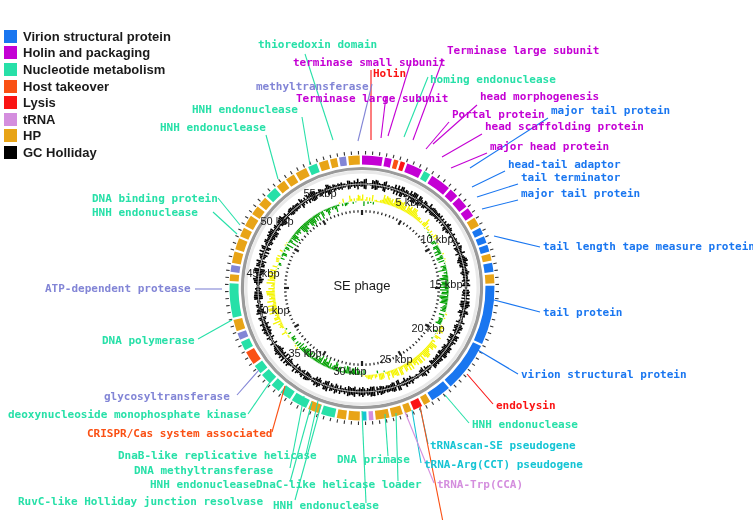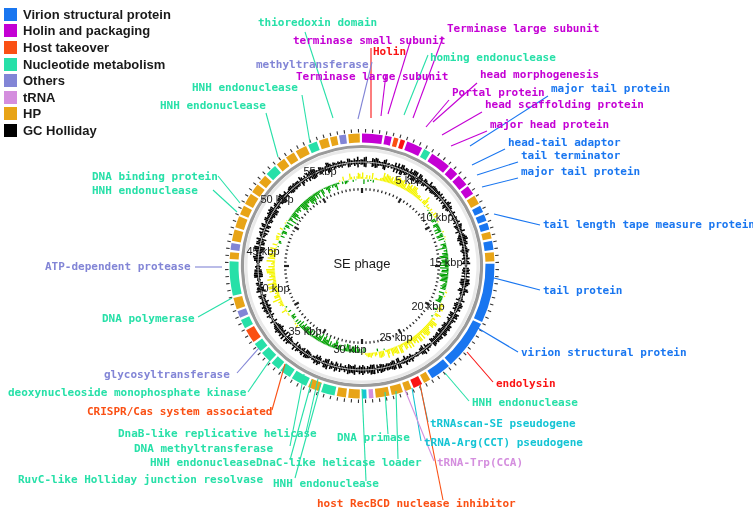--- a/index.html
+++ b/index.html
@@ -1,18 +1,18 @@
 <!DOCTYPE html>
 <html><head>
 <meta charset="utf-8">
 <style>
   html,body{margin:0;padding:0;background:#ffffff;}
   body{width:753px;height:520px;position:relative;overflow:hidden;
        font-family:"DejaVu Sans",sans-serif;}
-  #root{position:absolute;inset:0;}
+  #root{position:absolute;inset:0;margin-top:22px;}
 
   
   #legend{position:absolute;left:4px;top:6px;width:200px;}
   .legend-row{display:flex;align-items:center;height:16.6px;}
   .legend-swatch{width:13px;height:13px;flex:0 0 13px;margin-right:6px;}
   .legend-label{font-family:"Liberation Sans",sans-serif;font-size:13px;
                 font-weight:bold;color:#1a1a1a;white-space:nowrap;line-height:1;}
 
   
   #map{position:absolute;left:0;top:0;width:753px;height:520px;}
@@ -28,30 +28,30 @@
   <div id="legend">
       <div class="legend-row">
         <div class="legend-swatch" style="background: rgb(25, 118, 240);"></div>
         <div class="legend-label">Virion structural protein</div>
       </div>
       <div class="legend-row">
         <div class="legend-swatch" style="background: rgb(196, 0, 212);"></div>
         <div class="legend-label">Holin and packaging</div>
       </div>
       <div class="legend-row">
+        <div class="legend-swatch" style="background: rgb(39, 224, 168);"></div>
+        <div class="legend-label">Nucleotide metabolism</div>
+      </div>
+      <div class="legend-row">
         <div class="legend-swatch" style="background: rgb(250, 80, 20);"></div>
         <div class="legend-label">Host takeover</div>
       </div>
       <div class="legend-row">
-        <div class="legend-swatch" style="background: rgb(39, 224, 168);"></div>
-        <div class="legend-label">Nucleotide metabolism</div>
-      </div>
-      <div class="legend-row">
-        <div class="legend-swatch" style="background: rgb(130, 133, 214);"></div>
-        <div class="legend-label">Others</div>
+        <div class="legend-swatch" style="background: rgb(250, 20, 20);"></div>
+        <div class="legend-label">Lysis</div>
       </div>
       <div class="legend-row">
         <div class="legend-swatch" style="background: rgb(212, 142, 222);"></div>
         <div class="legend-label">tRNA</div>
       </div>
       <div class="legend-row">
         <div class="legend-swatch" style="background: rgb(232, 164, 23);"></div>
         <div class="legend-label">HP</div>
       </div>
       <div class="legend-row">

